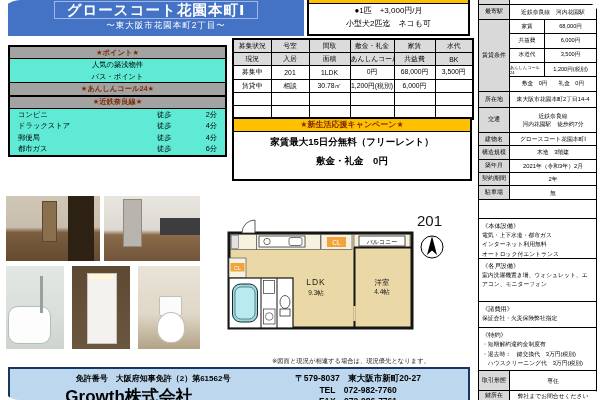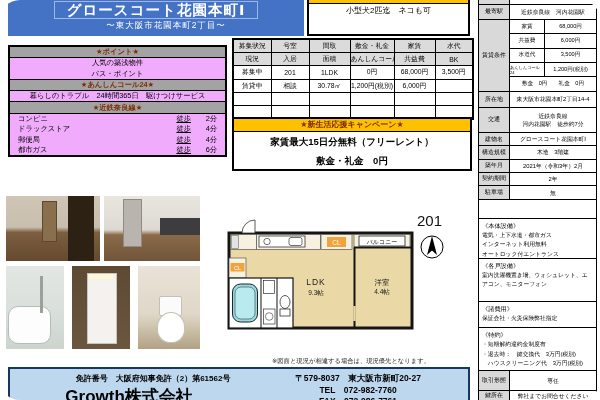--- a/index.html
+++ b/index.html
@@ -10,35 +10,35 @@
   .hdr-title{display:inline-block;margin-top:11px;padding:0 12px;border:1px solid #9db7e8;
              font-size:14.5px;font-weight:bold;color:#fff;letter-spacing:1px;line-height:16px;}
   .hdr-sub{font-size:8.5px;color:#fff;margin-top:1px;letter-spacing:1px;padding-left:20px;}
   
   .pet-box{position:absolute;left:307px;top:-6px;width:163px;height:42px;background:#fff;border:2px solid #000;box-sizing:border-box;}
   .pet-strip{height:7px;background:#ffc000;border-bottom:1px solid #000;}
   .pet-line{font-size:8px;text-align:center;line-height:13px;}
   
   .points{position:absolute;left:8px;top:45px;width:219px;height:112px;border:2px solid #000;
           box-sizing:border-box;display:flex;flex-direction:column;}
-  .p-row{flex:1;display:flex;align-items:center;justify-content:center;font-size:7.3px;background:#f0abfc;}
+  .p-row{flex:1;display:flex;align-items:center;justify-content:center;font-size:7.3px;background:#5eead4;}
   .p-row.orange{background:#a3a3a3;font-weight:bold;color:#7f2b00;border-top:1px solid #000;border-bottom:1px solid #000;}
   .p-row.orange:first-child{border-top:none;}
   .p-row.env{justify-content:flex-start;padding:0 8px;}
   .p-row.env .nm{flex:1;text-align:left;}
-  .p-row.env .wk{width:34px;text-align:right;text-decoration:underline;}
+  .p-row.env .wk{width:34px;text-align:left;}
   .p-row.env .tm{width:26px;text-align:right;}
   
   table.unit{position:absolute;left:232px;top:38px;width:240px;border-collapse:collapse;table-layout:fixed;border:2px solid #000;}
   table.unit td{border:1px solid #000;height:12.2px;font-size:6.8px;text-align:center;padding:0;white-space:nowrap;overflow:hidden;}
   table.unit tr.gh td{background:#dbdbdb;}
   td.tiny{font-size:4.4px;}
   td.small{font-size:5.4px;}
   
-  .campaign{position:absolute;left:232px;top:117px;width:240px;height:54px;border:2px solid #000;box-sizing:border-box;background:#fff;}
+  .campaign{position:absolute;left:232px;top:117px;width:240px;height:64px;border:2px solid #000;box-sizing:border-box;background:#fff;}
   .camp-hd{height:12px;background:#ffc000;border-bottom:1px solid #000;font-size:8px;font-weight:bold;
            color:#7f2b00;text-align:center;line-height:12px;}
   .camp-l1{font-size:9.5px;font-weight:bold;text-align:center;margin-top:4px;}
   .camp-l2{font-size:9.5px;font-weight:bold;text-align:center;margin-top:6px;}
   
   .photo{position:absolute;overflow:hidden;}
   .ph-shape{position:absolute;}
   
   .plan{position:absolute;left:226px;top:210px;width:222px;height:122px;}
   
@@ -77,29 +77,29 @@
 
 <div class="sheet">
 
   <div class="hdr-blue">
     <div class="hdr-title">グロースコート花園本町Ⅰ</div>
     <div class="hdr-sub">〜東大阪市花園本町2丁目〜</div>
   </div>
 
   <div class="pet-box">
     <div class="pet-strip"></div>
+    <div class="pet-line">●1匹　+3,000円/月</div>
     <div class="pet-line">小型犬2匹迄　ネコも可</div>
   </div>
 
   <div class="points">
     <div class="p-row orange">★ポイント★</div>
     <div class="p-row">人気の築浅物件</div>
     <div class="p-row">バス・ポイント</div>
     <div class="p-row orange">★あんしんコール24★</div>
-    <div class="p-row">暮らしのトラブル　24時間365日　駆けつけサービス</div>
     <div class="p-row orange">★近鉄奈良線★</div>
     <div class="p-row env">
       <span class="nm">コンビニ</span>
       <span class="wk">徒歩</span>
       <span class="tm">2分</span>
     </div>
     <div class="p-row env">
       <span class="nm">ドラックストア</span>
       <span class="wk">徒歩</span>
       <span class="tm">4分</span>

